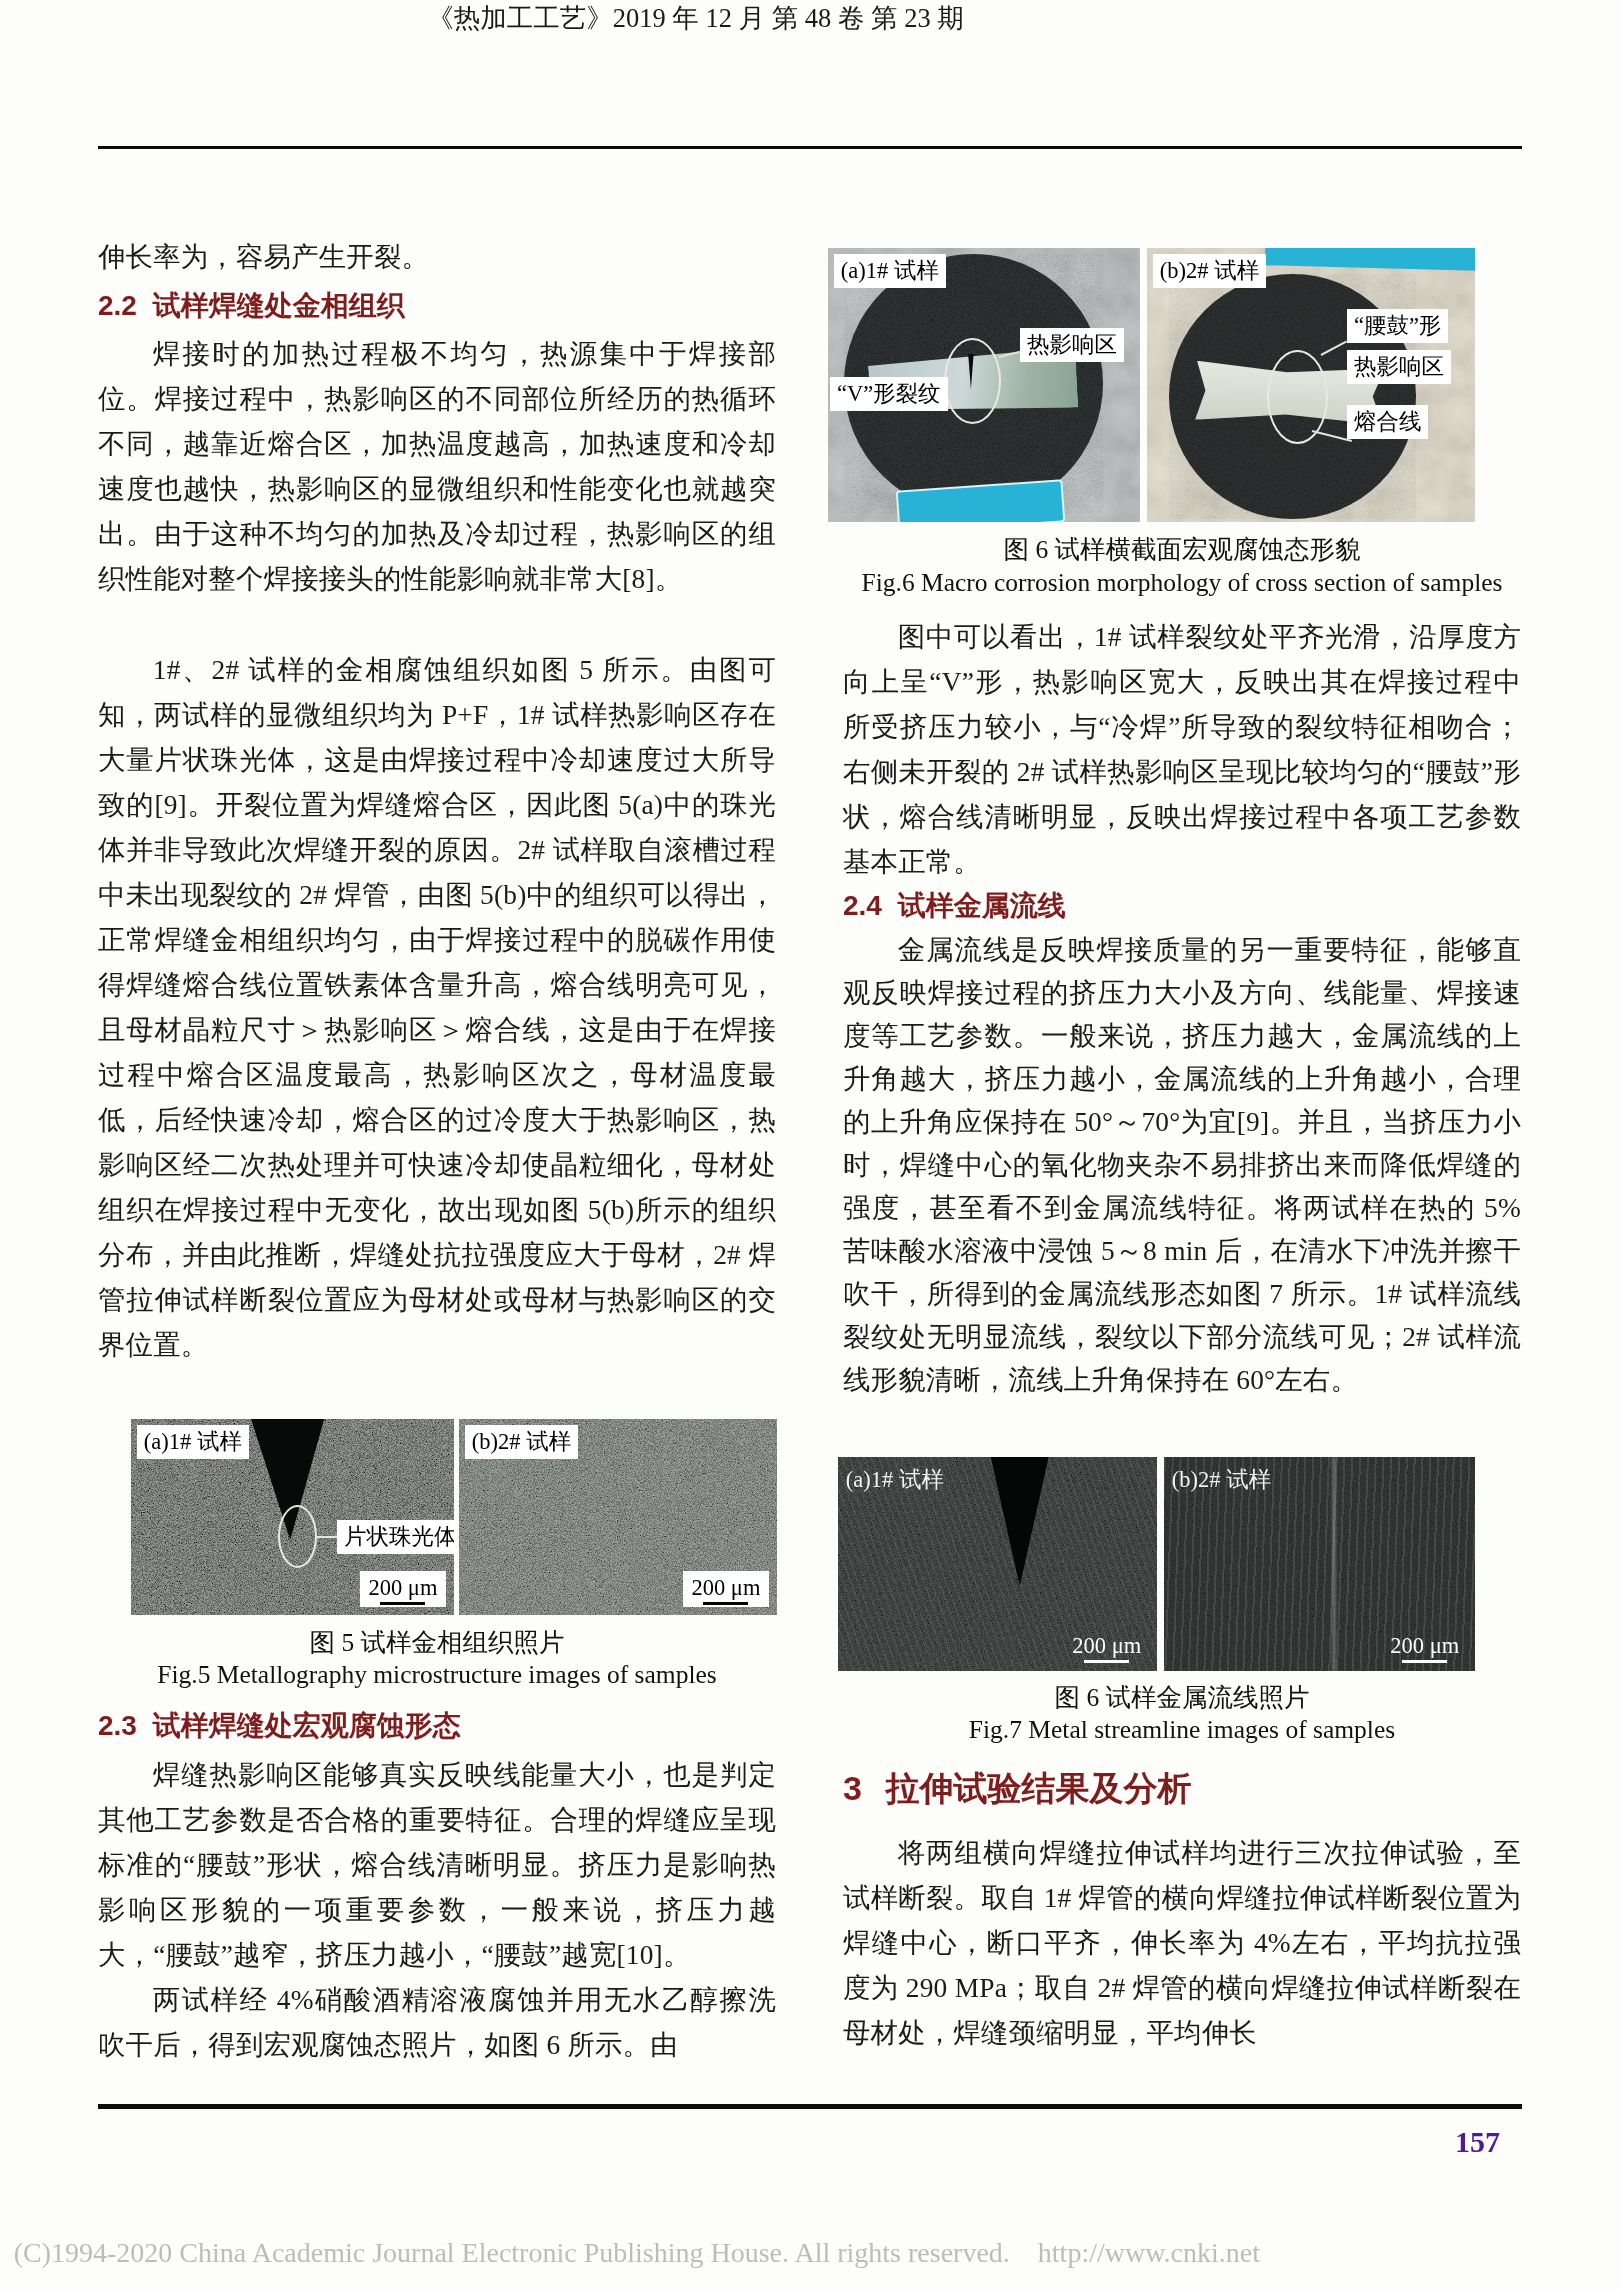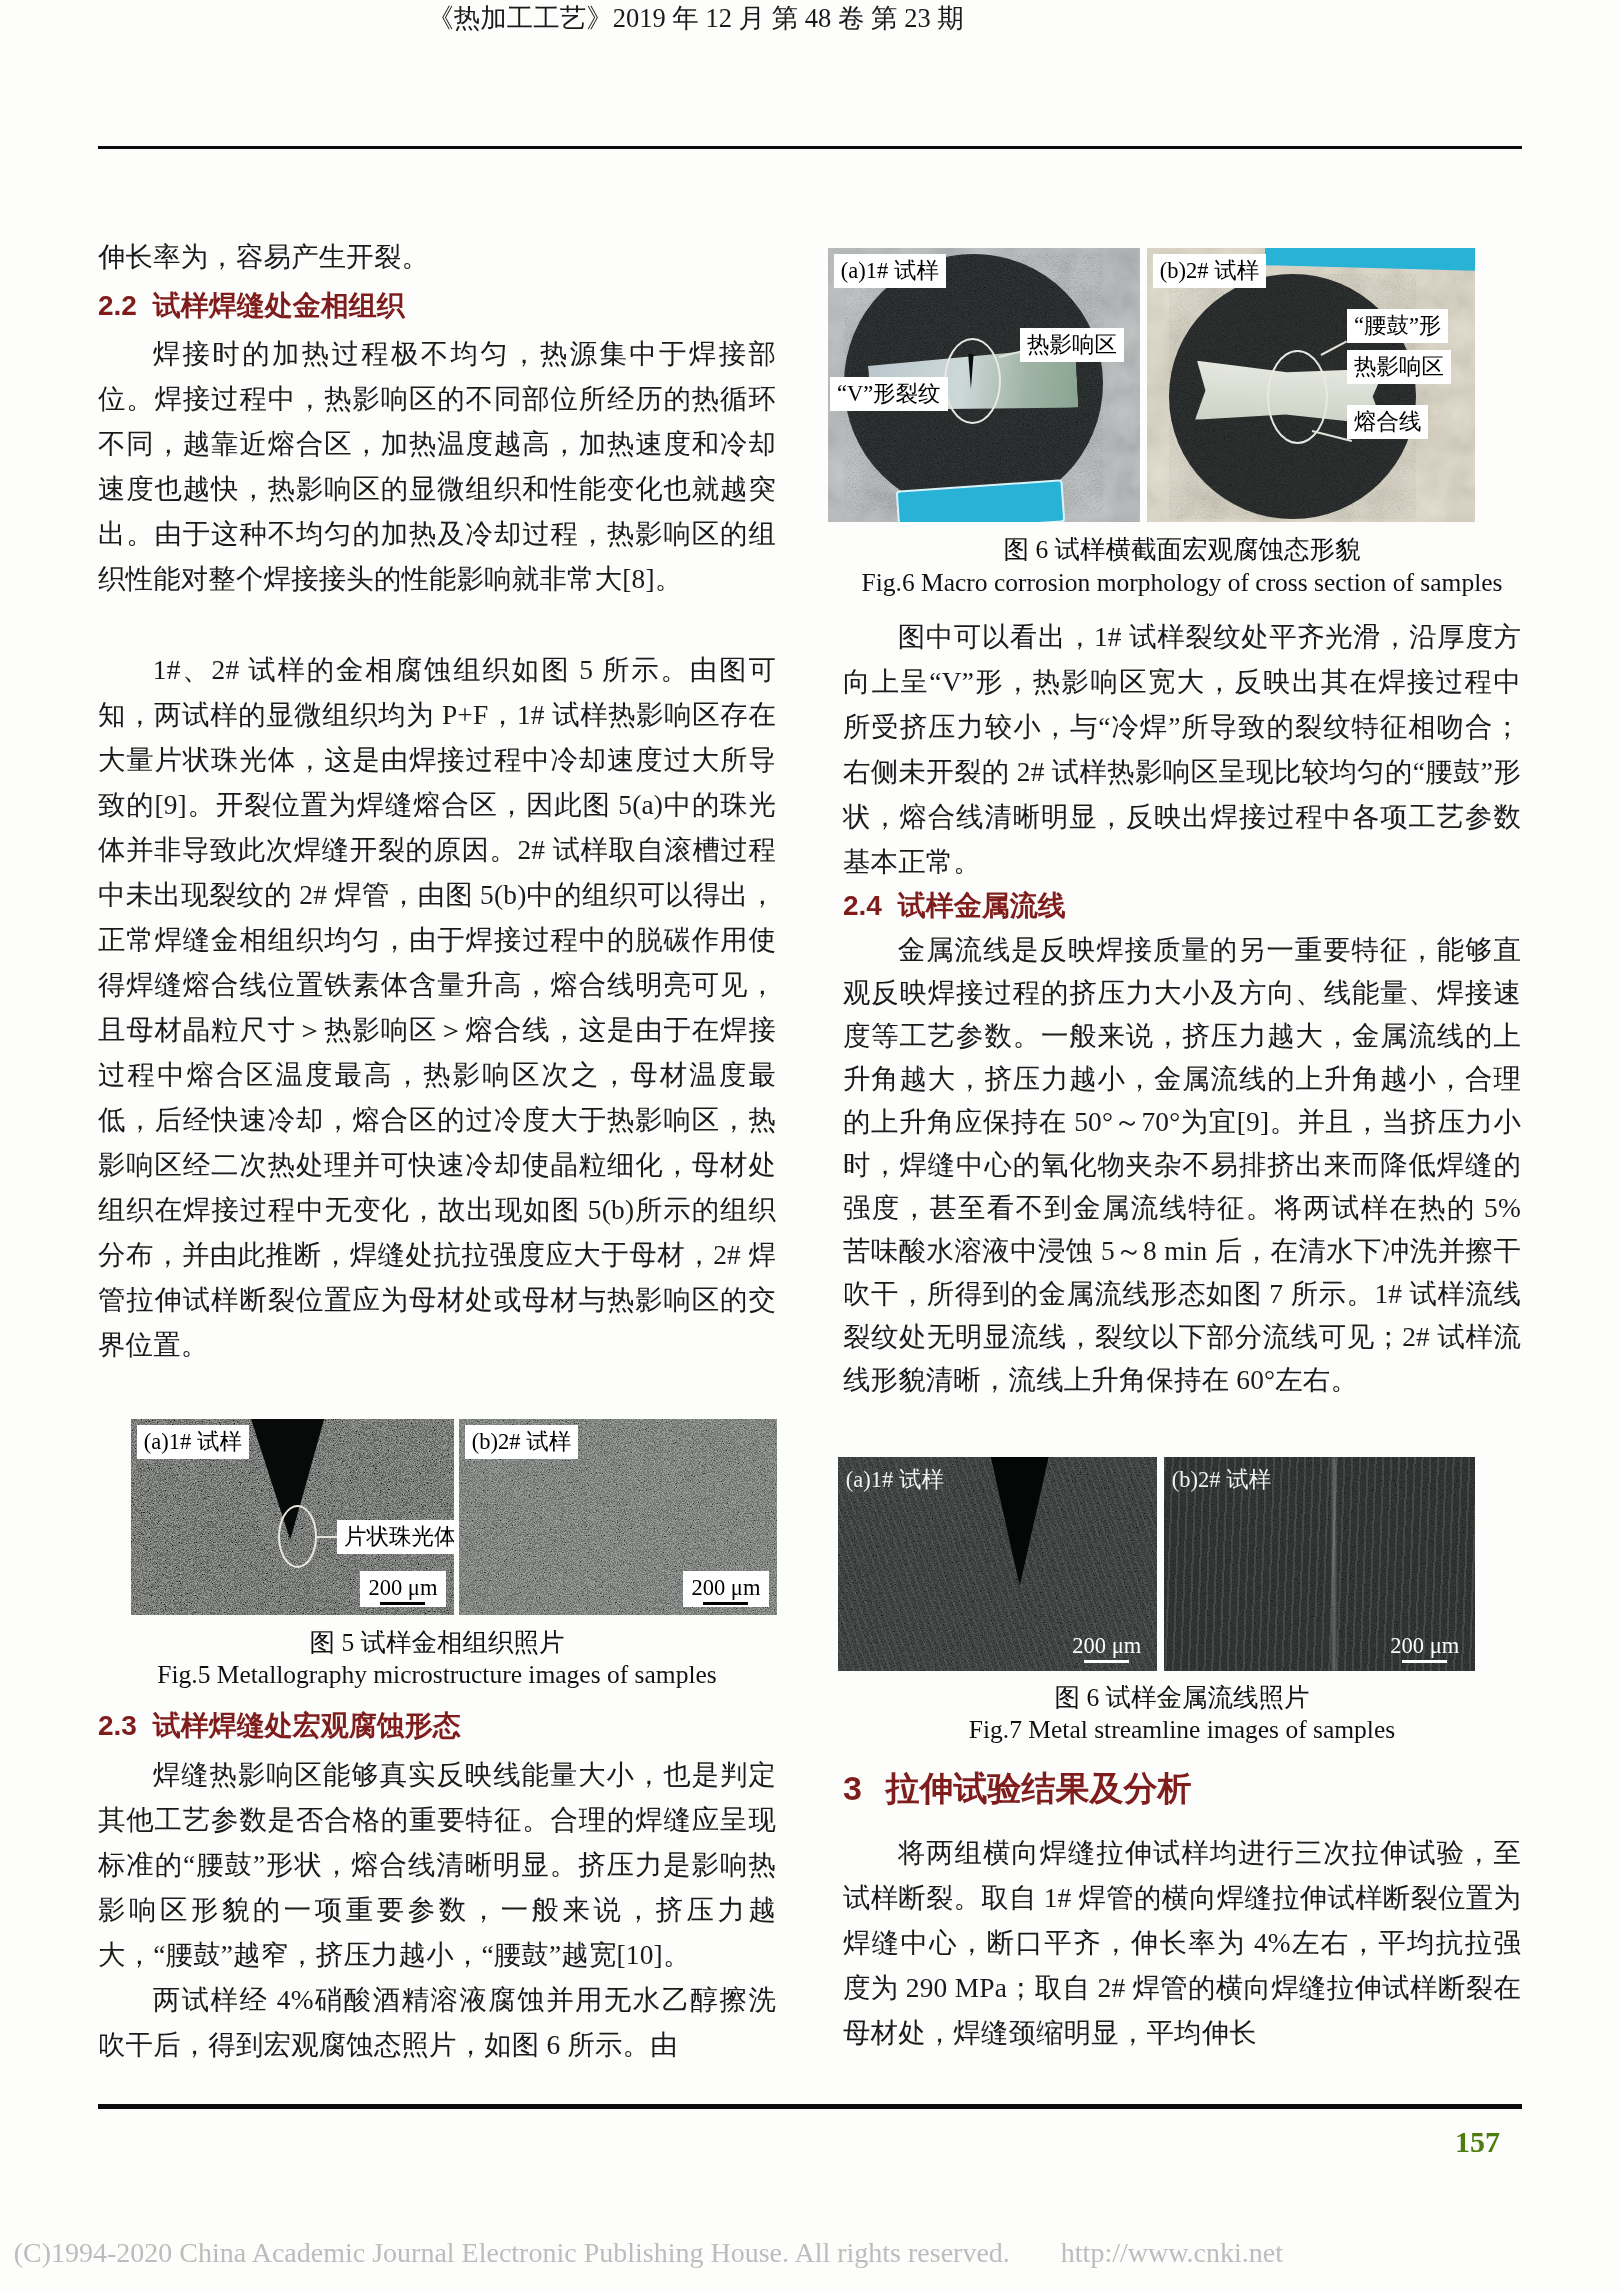--- a/index.html
+++ b/index.html
@@ -26,21 +26,21 @@
   .scale{position:absolute;background:#fff;color:#000;font-size:22.5px;line-height:27.4px;
          padding:2.9px 8.8px 2px;text-align:center;z-index:6}
   .scale .bar{height:2.9px;background:#000;width:45px;margin:0 auto;margin-top:1px}
   .scaledark{position:absolute;color:#fff;font-size:22.5px;line-height:27.4px;
              padding:2.9px 5.9px 2px;text-align:center;z-index:6}
   .scaledark .bar{height:2.9px;background:#fff;width:45px;margin:0 auto;margin-top:1px}
   .ellipse{position:absolute;border:2px solid #e9e9e2;border-radius:50%;z-index:5}
   .leader{position:absolute;background:#e4e4dc;height:2px;z-index:5;transform-origin:left center}
   .hrule{position:absolute;background:#0c0c0c}
   .footer-copy{position:absolute;font-size:28px;color:#bcbcbc;white-space:nowrap}
-  .pageno{position:absolute;font-weight:700;font-size:30px;color:#4d7c0f}
+  .pageno{position:absolute;font-weight:700;font-size:30px;color:#4c1d95}
   .disc{position:absolute;border-radius:50%;z-index:2}
   .strip{position:absolute;z-index:3}
   .tape{position:absolute;z-index:4}
   .wedge{position:absolute;z-index:3}
   .vstreaks{position:absolute;inset:0;z-index:2;
      background:repeating-linear-gradient(92deg,rgba(215,224,218,.12) 0 2px,transparent 2px 7.8px);}
   .dstreaks{position:absolute;inset:0;z-index:2;
      background:repeating-linear-gradient(70deg,rgba(220,228,222,.07) 0 2px,transparent 2px 6.9px);}
 </style>
 </head>
@@ -211,15 +211,15 @@
 <div class="hdg bighdg" style="left:843px;top:1766px">
   <span class="num">3</span><span>拉伸试验结果及分析</span>
 </div>
 
 <div class="txt ind" style="left:843px;top:1831px">将两组横向焊缝拉伸试样均进行三次拉伸试验，至试样断裂。取自 1# 焊管的横向焊缝拉伸试样断裂位置为焊缝中心，断口平齐，伸长率为 4%左右，平均抗拉强度为 290 MPa；取自 2# 焊管的横向焊缝拉伸试样断裂在母材处，焊缝颈缩明显，平均伸长</div>
 
 <div class="hrule" style="left:98px;top:2104px;width:1424px;height:4.9px"></div>
 <div class="pageno" style="left:1392px;top:2125px;width:108px;text-align:right">157</div>
 <div class="footer-copy" style="left:13.7px;top:2237px">
   <span>(C)1994-2020 China Academic Journal Electronic Publishing House. All rights reserved.</span>
-  <span style="margin-left:44px">http://www.cnki.net</span>
+  <span style="margin-left:21px">http://www.cnki.net</span>
 </div>
 
 
 </body></html>

